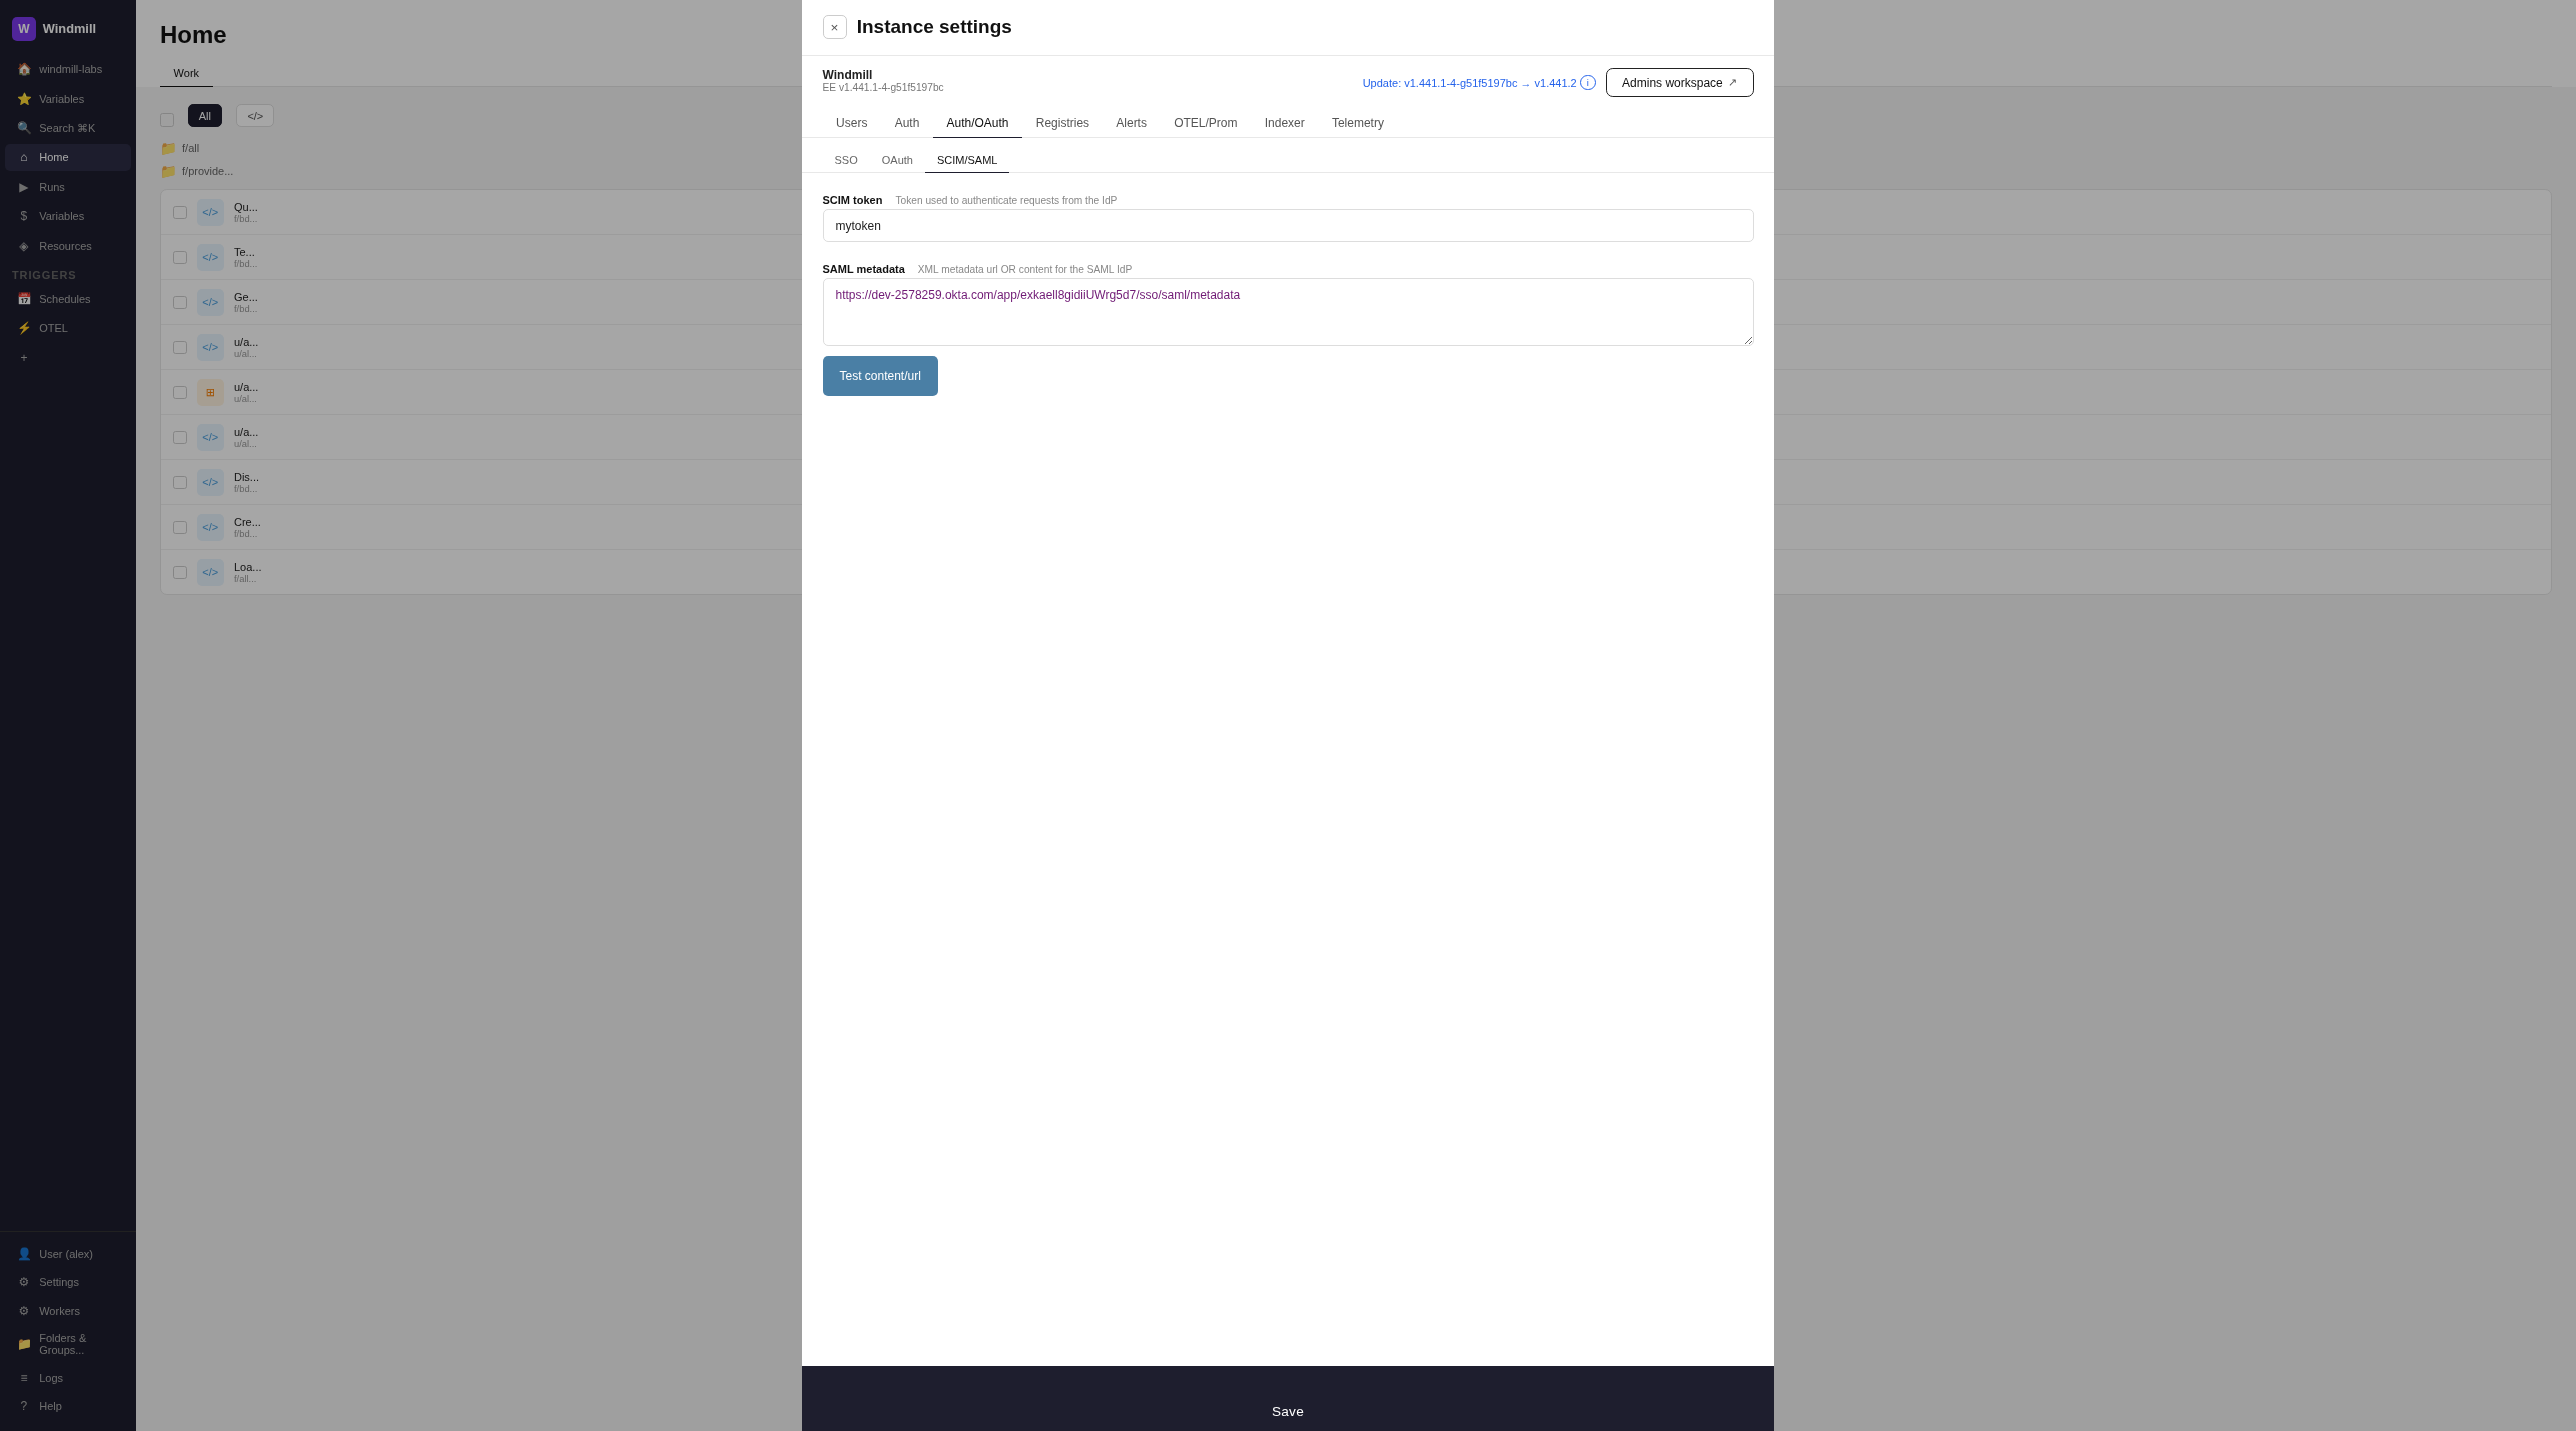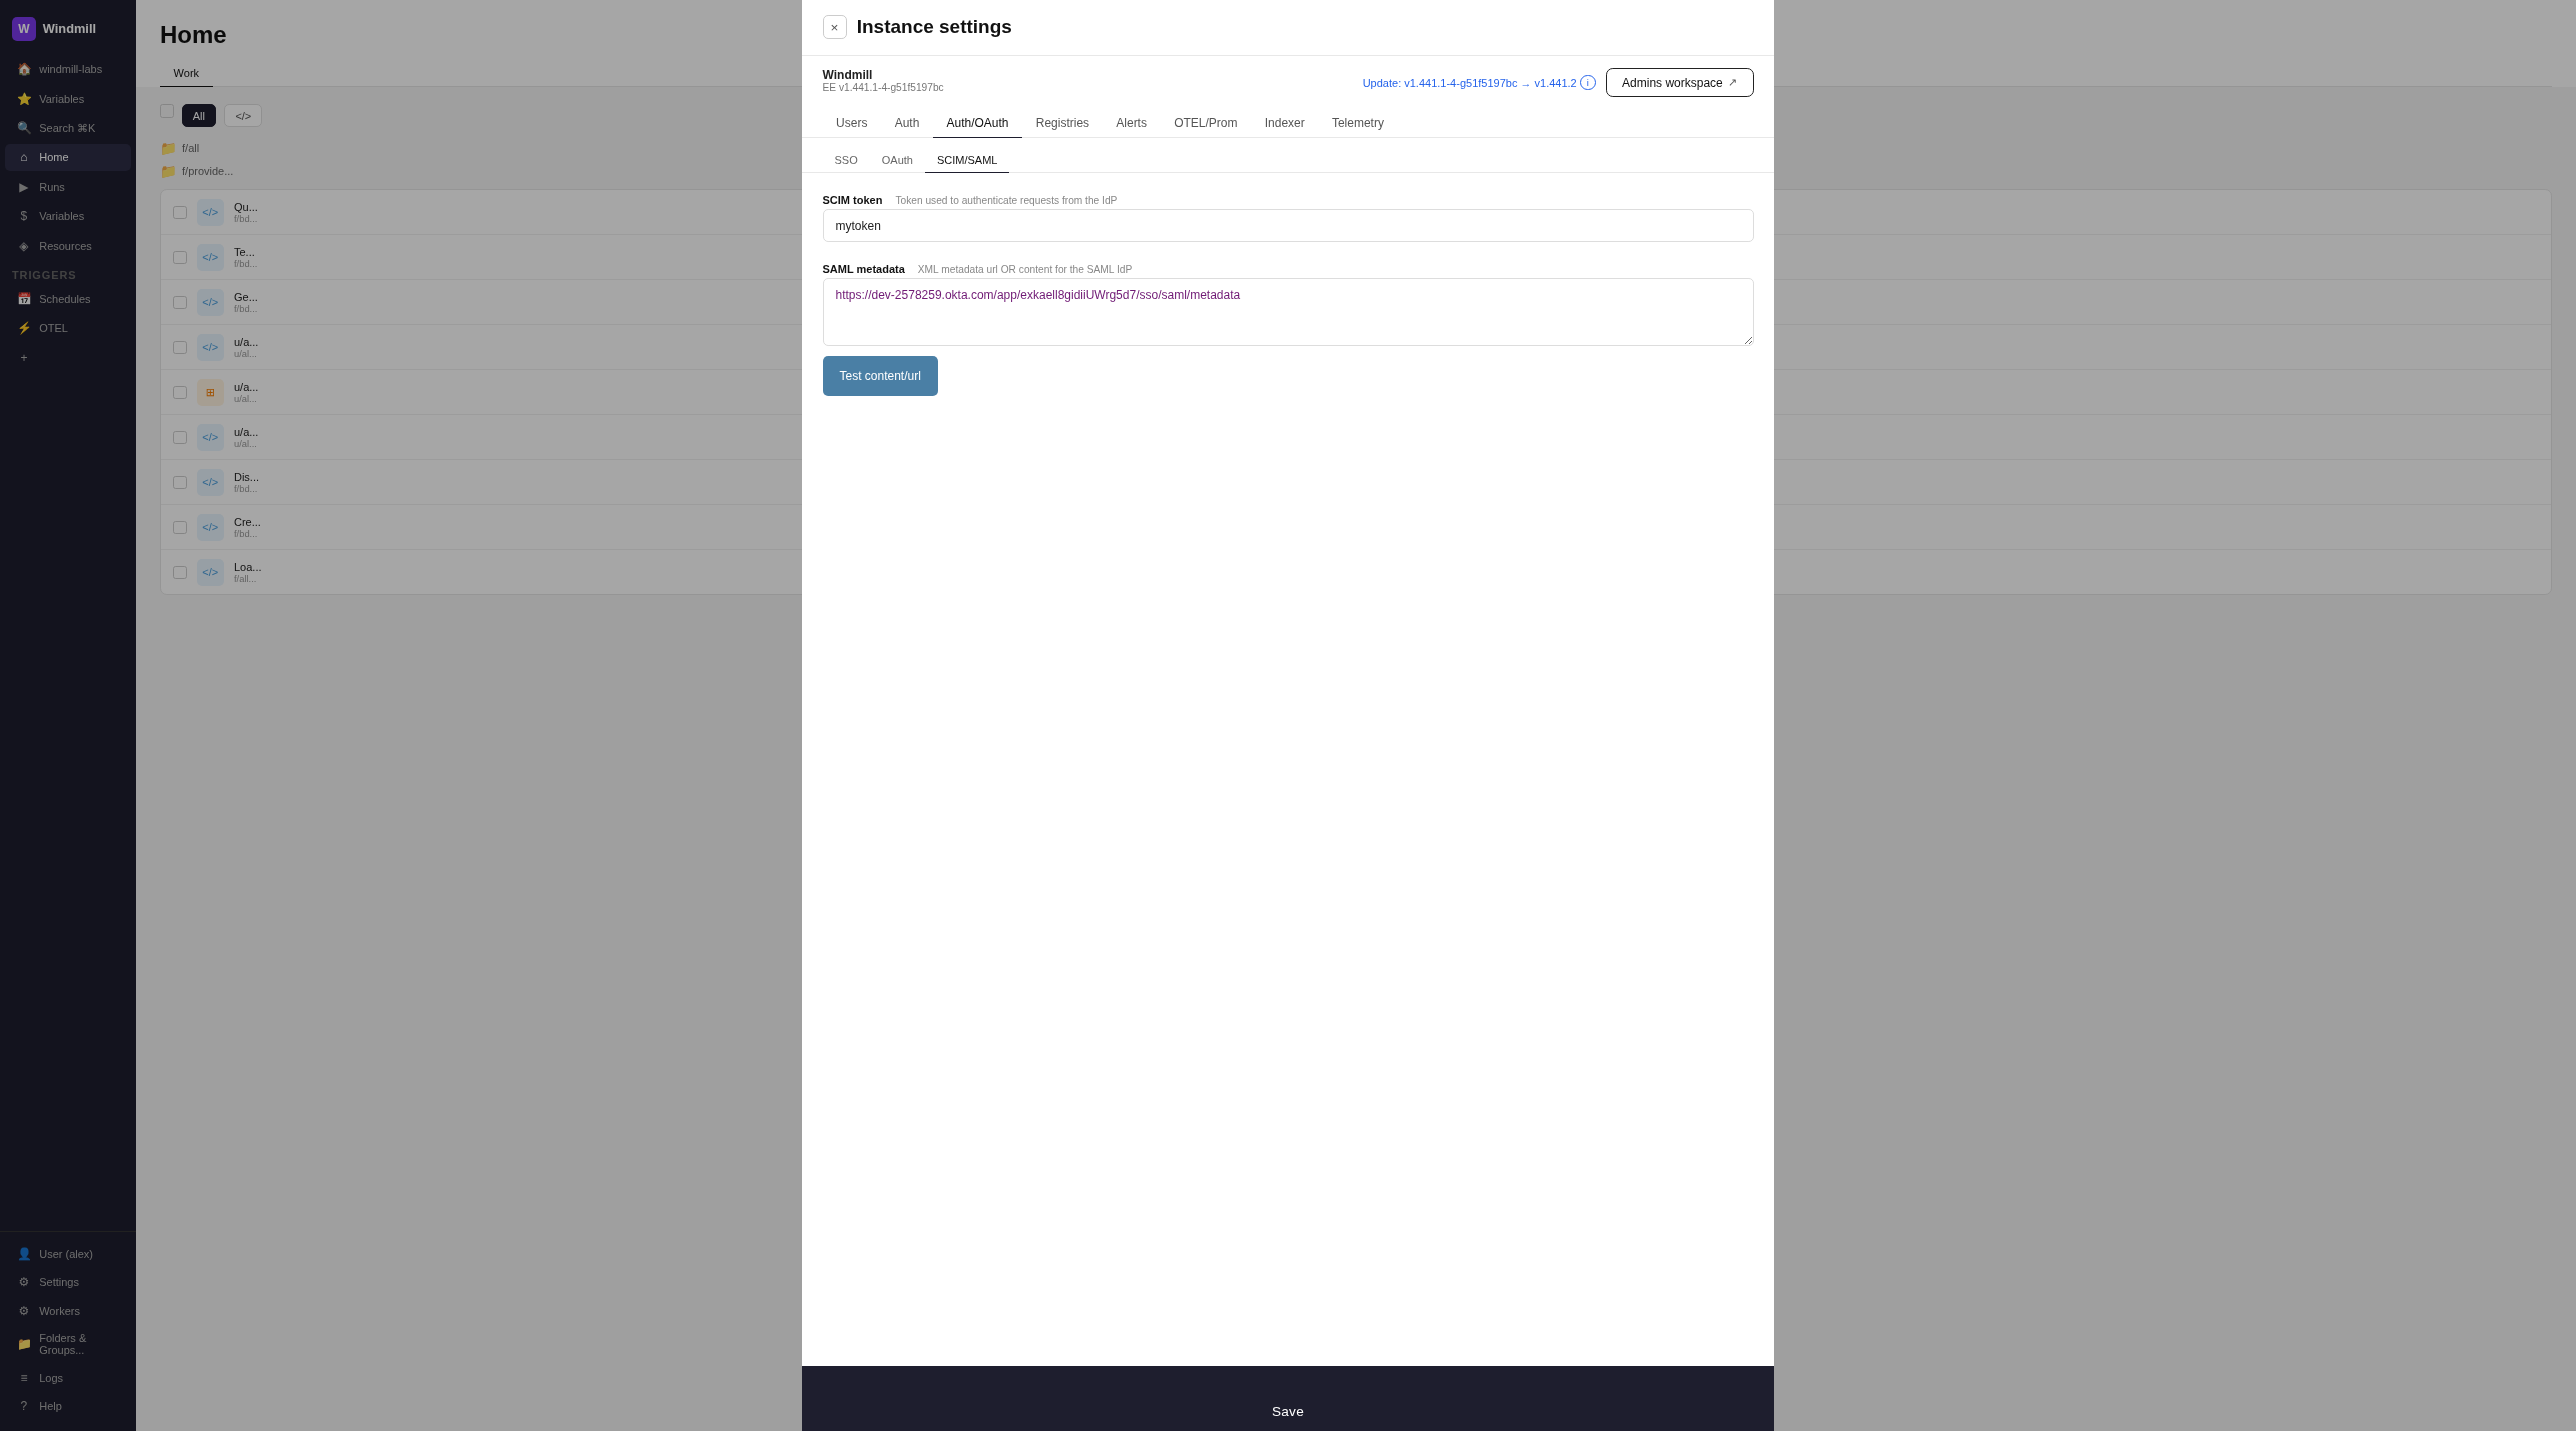--- a/index.html
+++ b/index.html
@@ -96,23 +96,23 @@
     .main-tab.active {
       color: #111;
       border-bottom-color: #111;
       font-weight: 500;
     }
     .main-content {
       padding: 17px 24px;
     }
     .filter-bar {
       display: flex;
-      gap: 8px;
+      gap: 14px;
       margin-bottom: 13.6px;
-      align-items: flex-start;
+      align-items: flex-end;
     }
     .filter-btn {
       padding: 4.3px 10.2px;
       border: 0.9px solid #ddd;
       border-radius: 5.1px;
       background: #fff;
       cursor: pointer;
       font-size: 11px;
       color: #555;
     }

